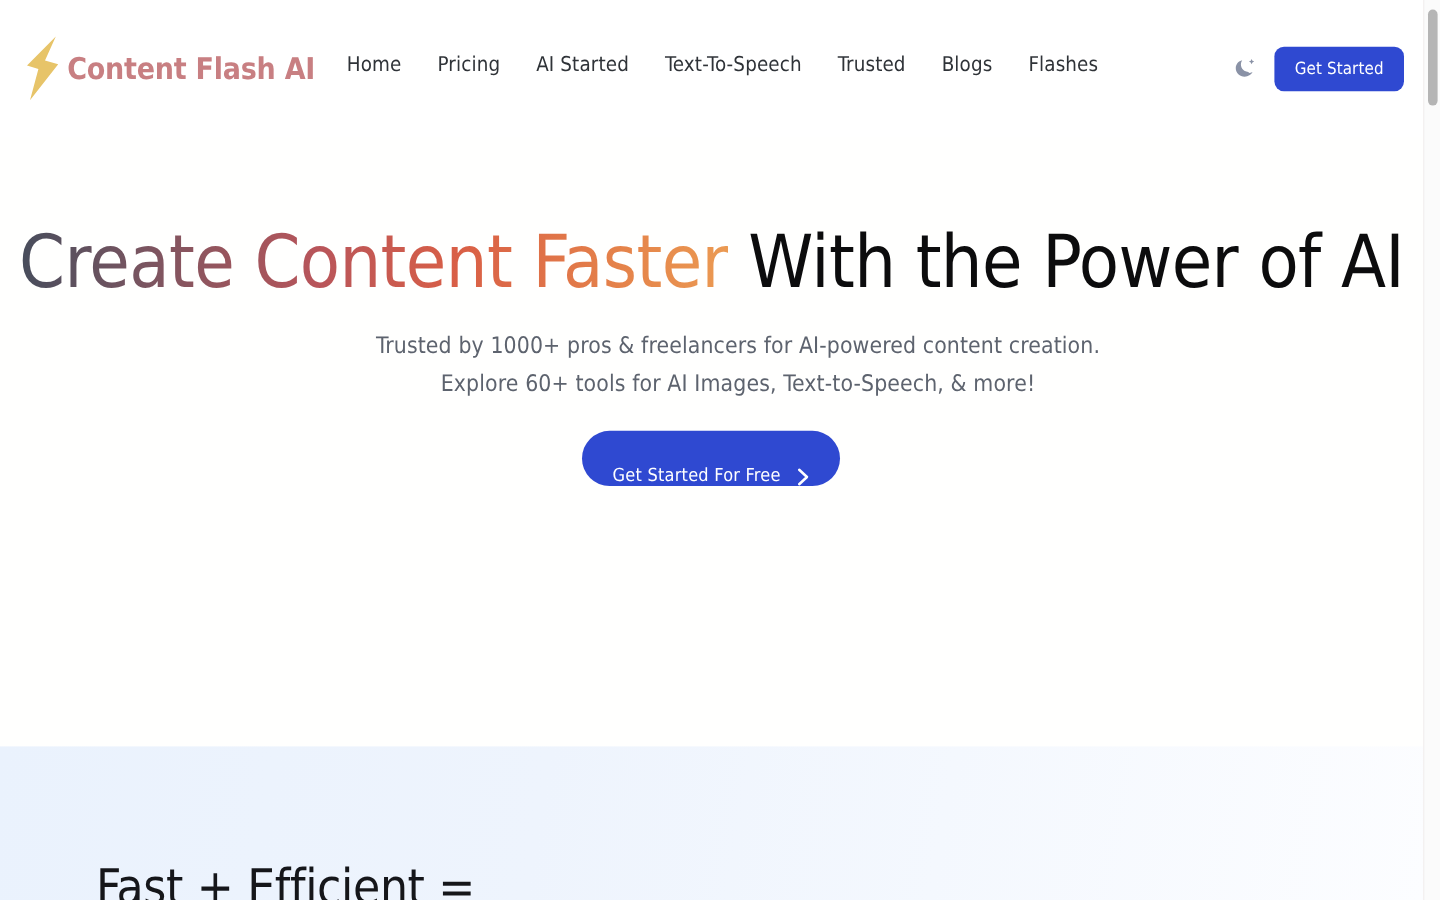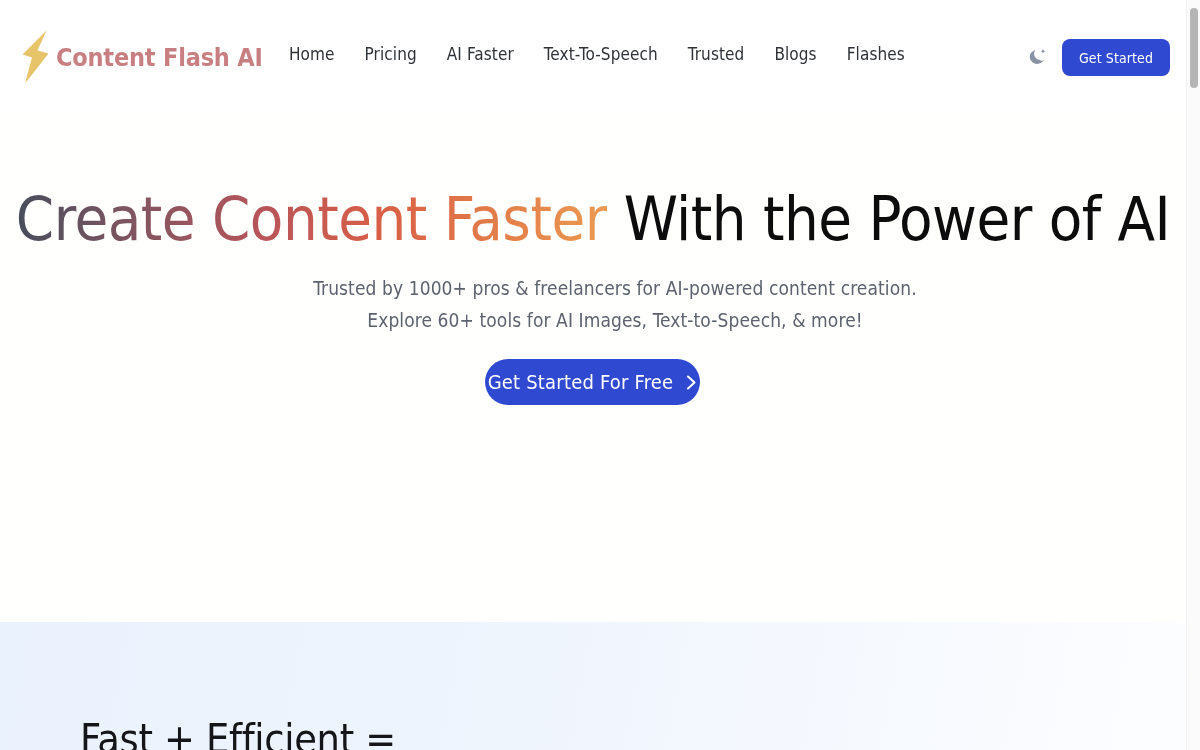--- a/index.html
+++ b/index.html
@@ -157,26 +157,26 @@
 
   .hero-cta {
     position:absolute;
     left:485px; top:245px;
     width:215px; height:46px;
     background:#2f49d1;
     color:#ffffff;
     border:none;
     border-radius:999px;
     font-family:inherit;
-    font-size:20px;
+    font-size:15px;
     font-weight:500;
     letter-spacing:0.2px;
     cursor:pointer;
     display:flex;
-    align-items:center;
+    align-items:flex-end;
     justify-content:center;
     gap:13px;
   }
   .hero-cta .chev {
     display:inline-flex;
     align-items:center;
   }
 
   
   .section2 {
@@ -227,21 +227,21 @@
         <a class="brand" href="#">
           <svg class="bolt-icon" viewBox="0 0 34 56">
             <path d="M28.5 1.5 L4.5 25.5 L14.0 28.5 L7.0 54.5 L30.5 24.5 L19.5 21.5 Z" fill="#e7c469"></path>
           </svg>
           <span class="brand-text">Content Flash AI</span>
         </a>
 
         <nav class="nav">
           <a href="#">Home</a>
           <a href="#">Pricing</a>
-          <a href="#">AI Faster</a>
+          <a href="#">AI Started</a>
           <a href="#">Text-To-Speech</a>
           <a href="#">Trusted</a>
           <a href="#">Blogs</a>
           <a href="#">Flashes</a>
         </nav>
 
         <button class="theme-toggle">
           <svg width="20" height="20" viewBox="0 0 20 20">
             <path d="M13.6 12.9c-3.6 0-6.5-2.8-6.5-6.2 0-1.3 0.4-2.5 1.1-3.5C5.0 3.9 2.8 6.6 2.8 9.8c0 3.9 3.3 7.1 7.4 7.1 2.9 0 5.4-1.6 6.6-3.9-1 0.6-2.1 0.9-3.2 0.9z" fill="#8a92a6"></path>
             <path d="M16.0 2.1 L16.7 3.6 L18.2 4.3 L16.7 5.0 L16.0 6.5 L15.3 5.0 L13.8 4.3 L15.3 3.6 Z" fill="#8a92a6"></path>

